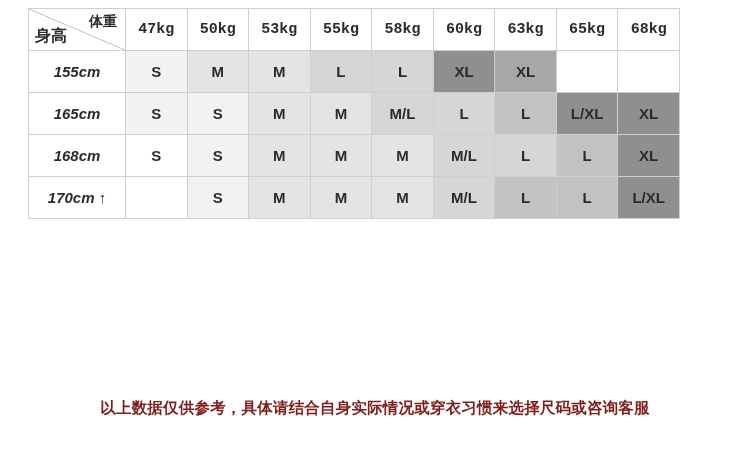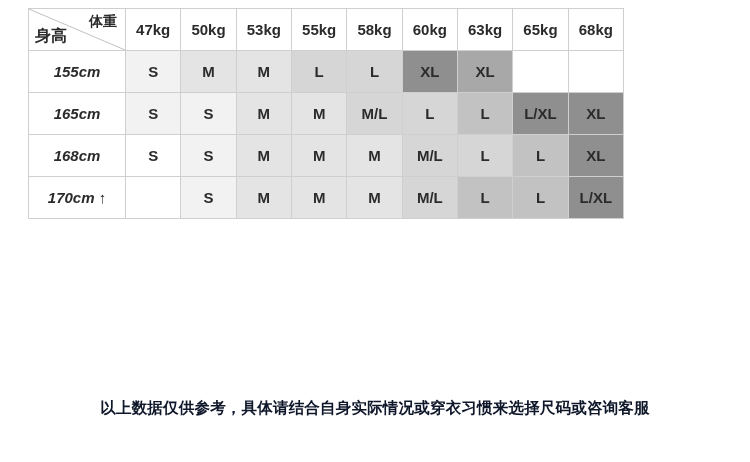--- a/index.html
+++ b/index.html
@@ -17,21 +17,21 @@
   #wrap {
     position: relative;
     width: 750px;
     height: 462px;
     box-sizing: border-box;
   }
   table.size-table {
     border-collapse: collapse;
     table-layout: fixed;
     margin: 8px 0 0 28px;
-    width: 596px;
+    width: 652px;
   }
   table.size-table td, table.size-table th {
     border: 1px solid #cfcfcf;
     text-align: center;
     vertical-align: middle;
     font-size: 15px;
     font-weight: bold;
     color: #2b2b2b;
     height: 41px;
     padding: 0;
@@ -62,20 +62,21 @@
     bottom: 3px;
     font-size: 16px;
     font-weight: bold;
   }
   th.wcol {
     height: 72px;
     font-size: 16px;
     font-weight: bold;
     background: #ffffff;
     color: #1c1c1c;
+    font-family: Liberation Mono, monospace;
   }
   td.hrow {
     font-size: 17px;
     font-weight: bold;
     background: #ffffff;
     color: #1c1c1c;
     text-align: center;
     font-style: italic;
   }
   td.cell {
@@ -173,15 +174,15 @@
           <td class="cell lvl2">M</td>
           <td class="cell lvl2">M</td>
           <td class="cell lvl3">M/L</td>
           <td class="cell lvl4">L</td>
           <td class="cell lvl4">L</td>
           <td class="cell lvl6">L/XL</td>
         </tr>
       </tbody>
   </table>
 
-  <div class="note" style="color: #0f172a;">以上数据仅供参考，具体请结合自身实际情况或穿衣习惯来选择尺码或咨询客服</div>
+  <div class="note" style="color: #7f1d1d;">以上数据仅供参考，具体请结合自身实际情况或穿衣习惯来选择尺码或咨询客服</div>
 
 </div>
 
 </body></html>

